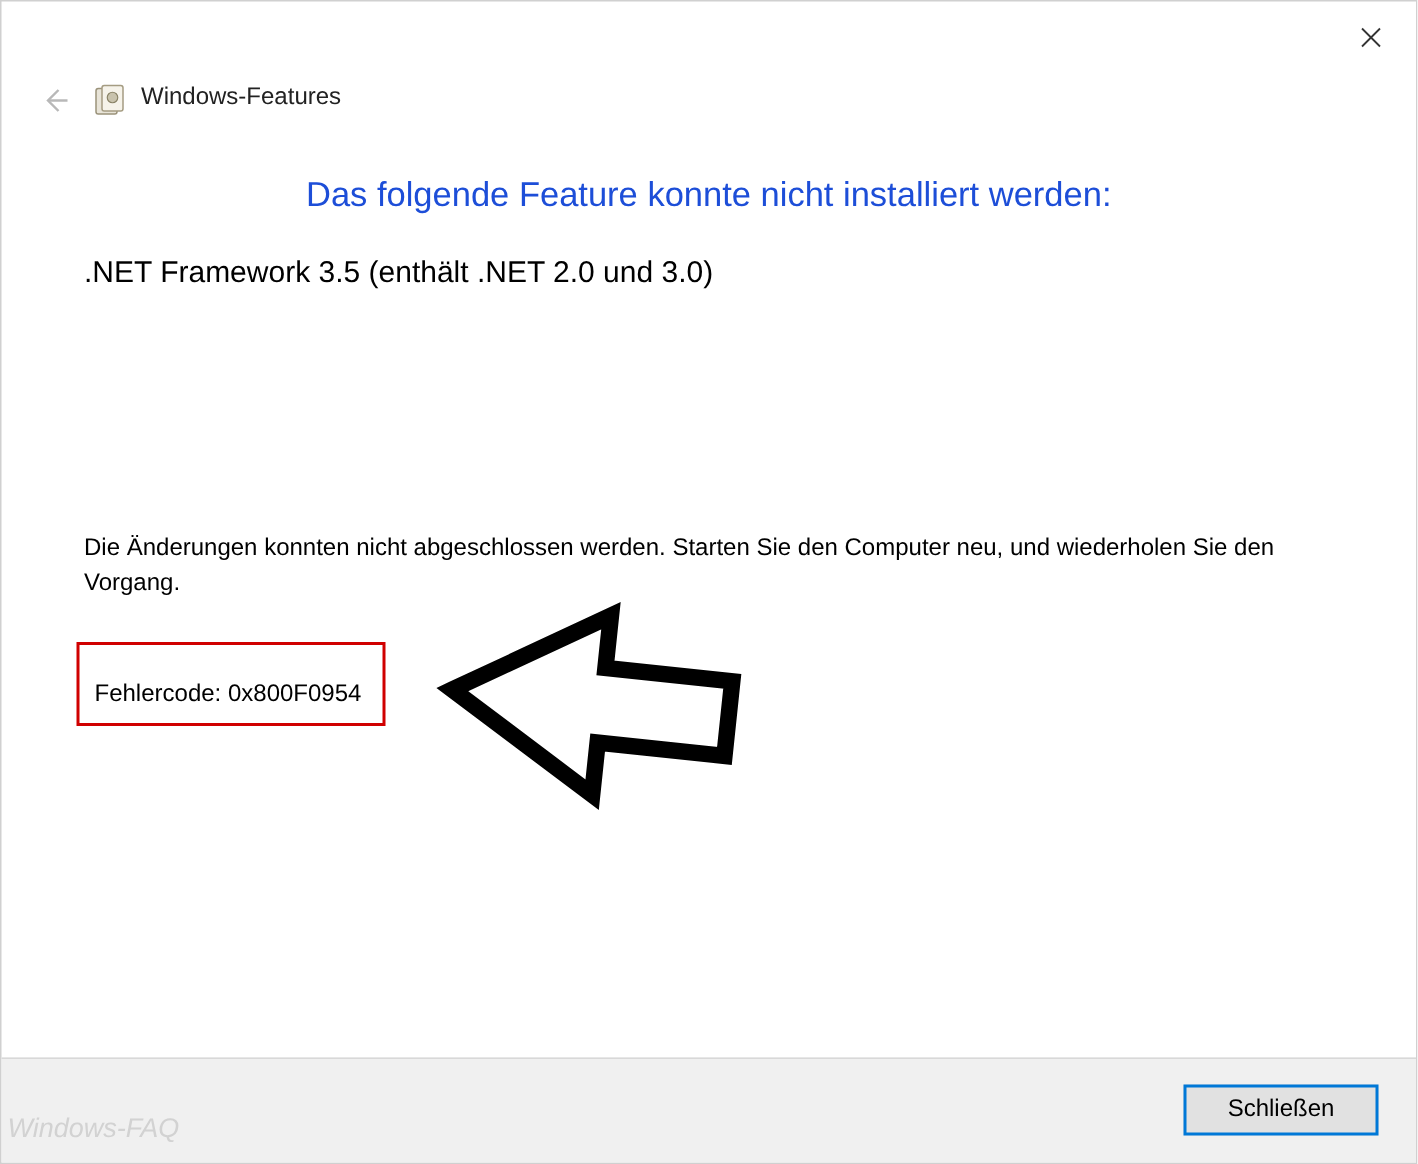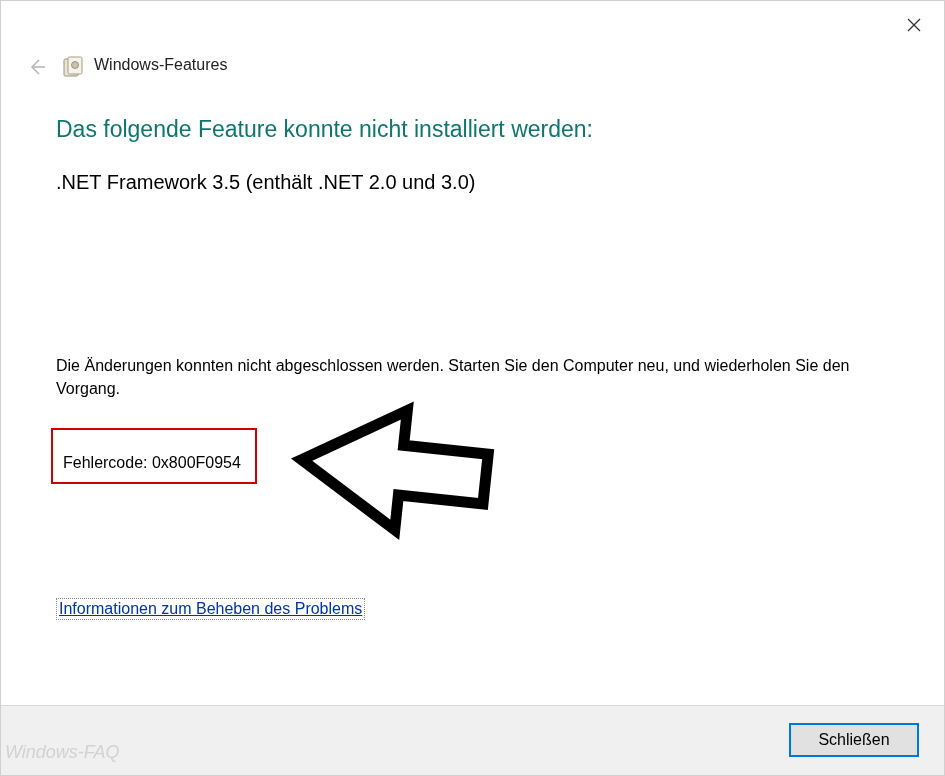--- a/index.html
+++ b/index.html
@@ -53,23 +53,24 @@
   .hdr-title {
     font-size: 16px;
     color: #222;
   }
   .content {
     position: absolute;
     top: 115px; left: 55px; right: 55px; bottom: 85px;
   }
   .heading-blue {
     font-size: 23px;
-    color: #0f766e;
+    color: #1d4ed8;
     font-weight: 400;
     margin-bottom: 28px;
+    text-align: center;
   }
   .feature-name {
     font-size: 20px;
     color: #000;
     font-weight: 400;
   }
   .body-text {
     position: absolute;
     top: 238px;
     font-size: 16px;
@@ -164,21 +165,20 @@
     <div class="heading-blue">Das folgende Feature konnte nicht installiert werden:</div>
     <div class="feature-name">.NET Framework 3.5 (enthält .NET 2.0 und 3.0)</div>
 
     <div class="body-text">Die Änderungen konnten nicht abgeschlossen werden. Starten Sie den Computer neu, und wiederholen Sie den Vorgang.</div>
 
     <div class="error-box">
       <span>Fehlercode:</span>
       <span>0x800F0954</span>
     </div>
 
-    <a class="help-link">Informationen zum Beheben des Problems</a>
   </div>
 
   <div class="footer">
     <button class="close-main-btn">Schließen</button>
   </div>
 
   <svg class="arrow-annot" viewBox="0 0 220 180">
     <g transform="rotate(6 110 90)">
       <path d="M 20 70
                L 120 10

